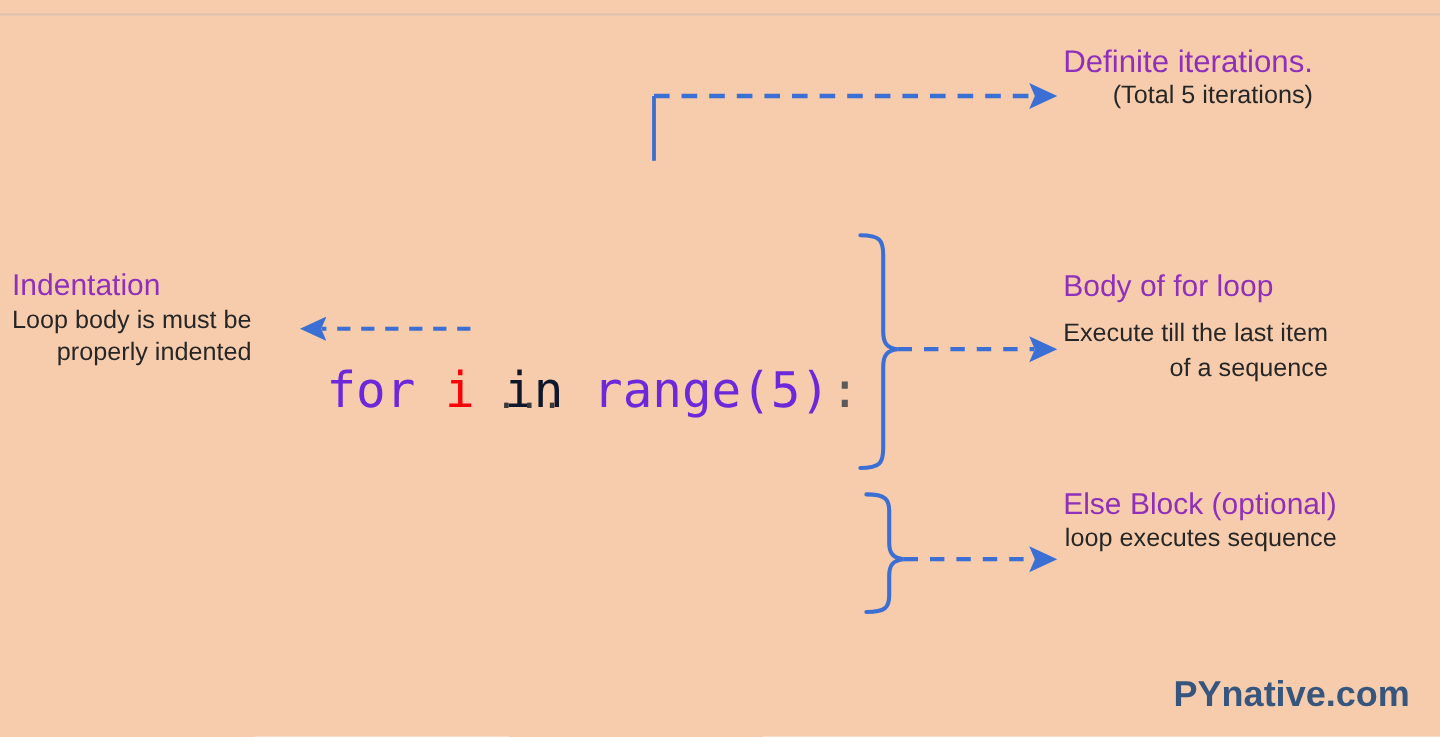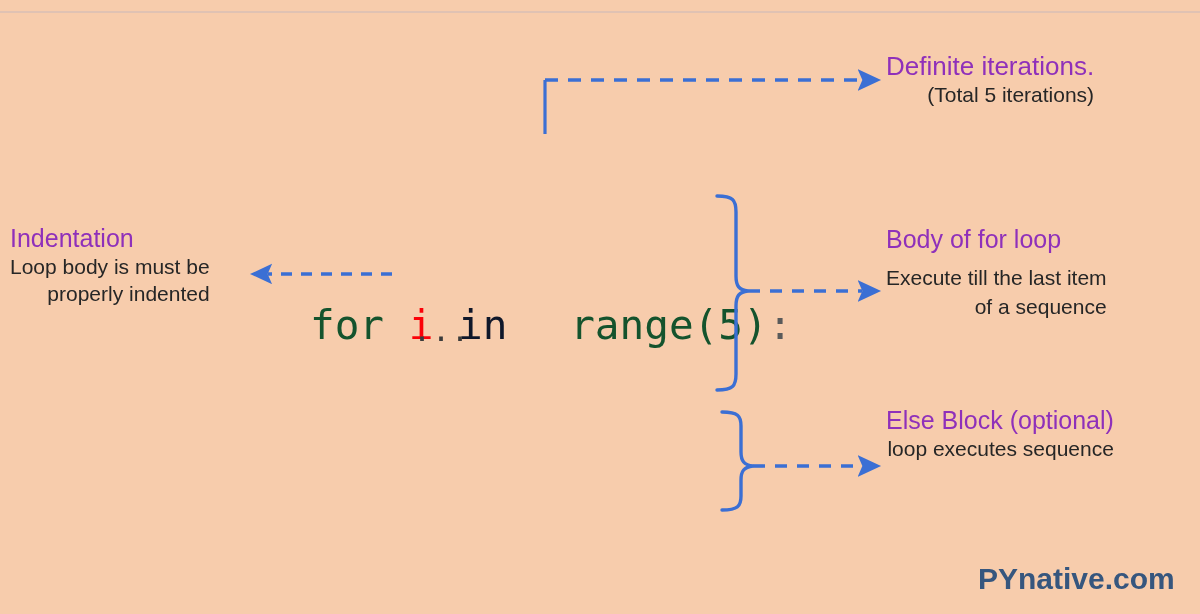--- a/index.html
+++ b/index.html
@@ -49,21 +49,21 @@
     font-family: "DejaVu Sans Mono", monospace;
     font-size: 41px;
     line-height: 54px;
     color: #3b3b3b;
     white-space: pre;
   }
   .code-line {
     white-space: pre;
     height: 54px;
   }
-  .kw { color: #14532d; margin-left: 38px; }
+  .kw { color: #6d28d9; }
   .var { color: #fb0007; }
   .plain { color: #0f172a; }
   .punc { color: #5a5a5a; }
 
   #line-ellipsis {
     position: absolute;
     left: 413px;
     top: 316px;
     font-family: "DejaVu Sans Mono", monospace;
     font-size: 30px;
@@ -85,21 +85,21 @@
     font-size: 21px;
     font-weight: 400;
     line-height: 27px;
     white-space: nowrap;
     text-align: right;
   }
 
   #annot-definite {
     position: absolute;
     left: 886px;
-    top: 51px;
+    top: 36px;
   }
   #annot-definite .annot-title { font-size: 26px; }
 
   #annot-indentation {
     position: absolute;
     left: 10px;
     top: 223px;
   }
 
   #annot-body-for {

